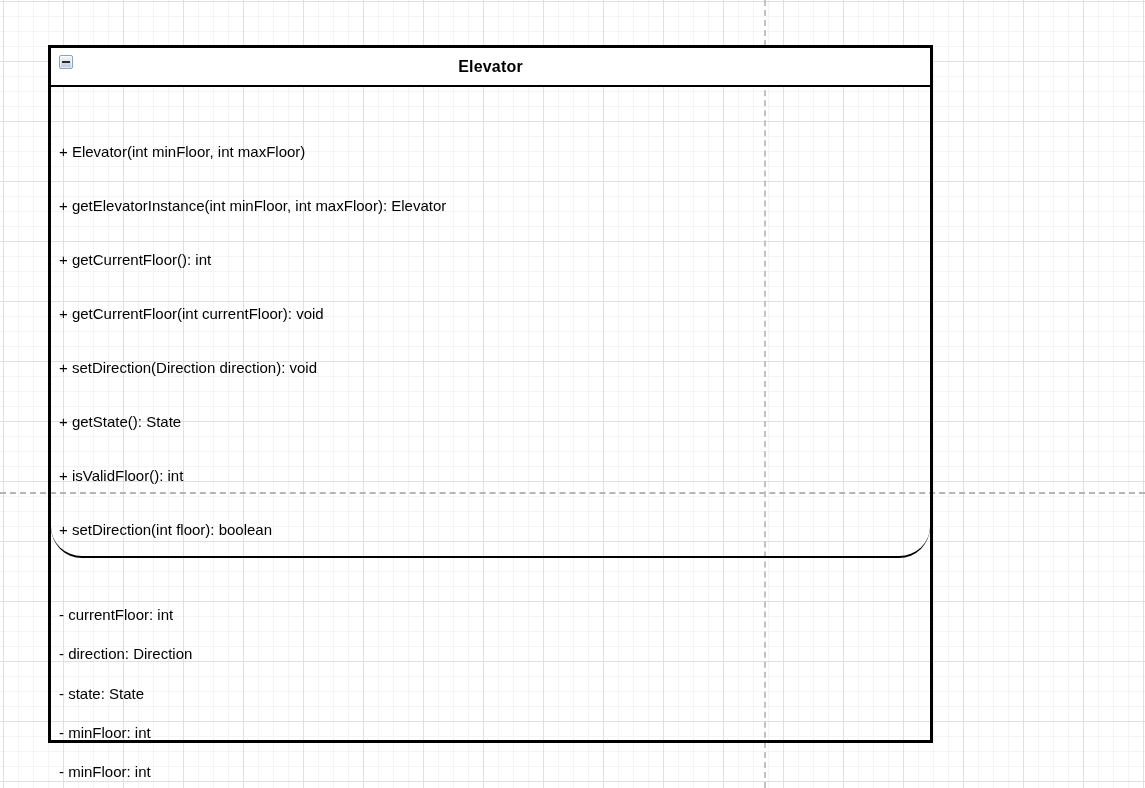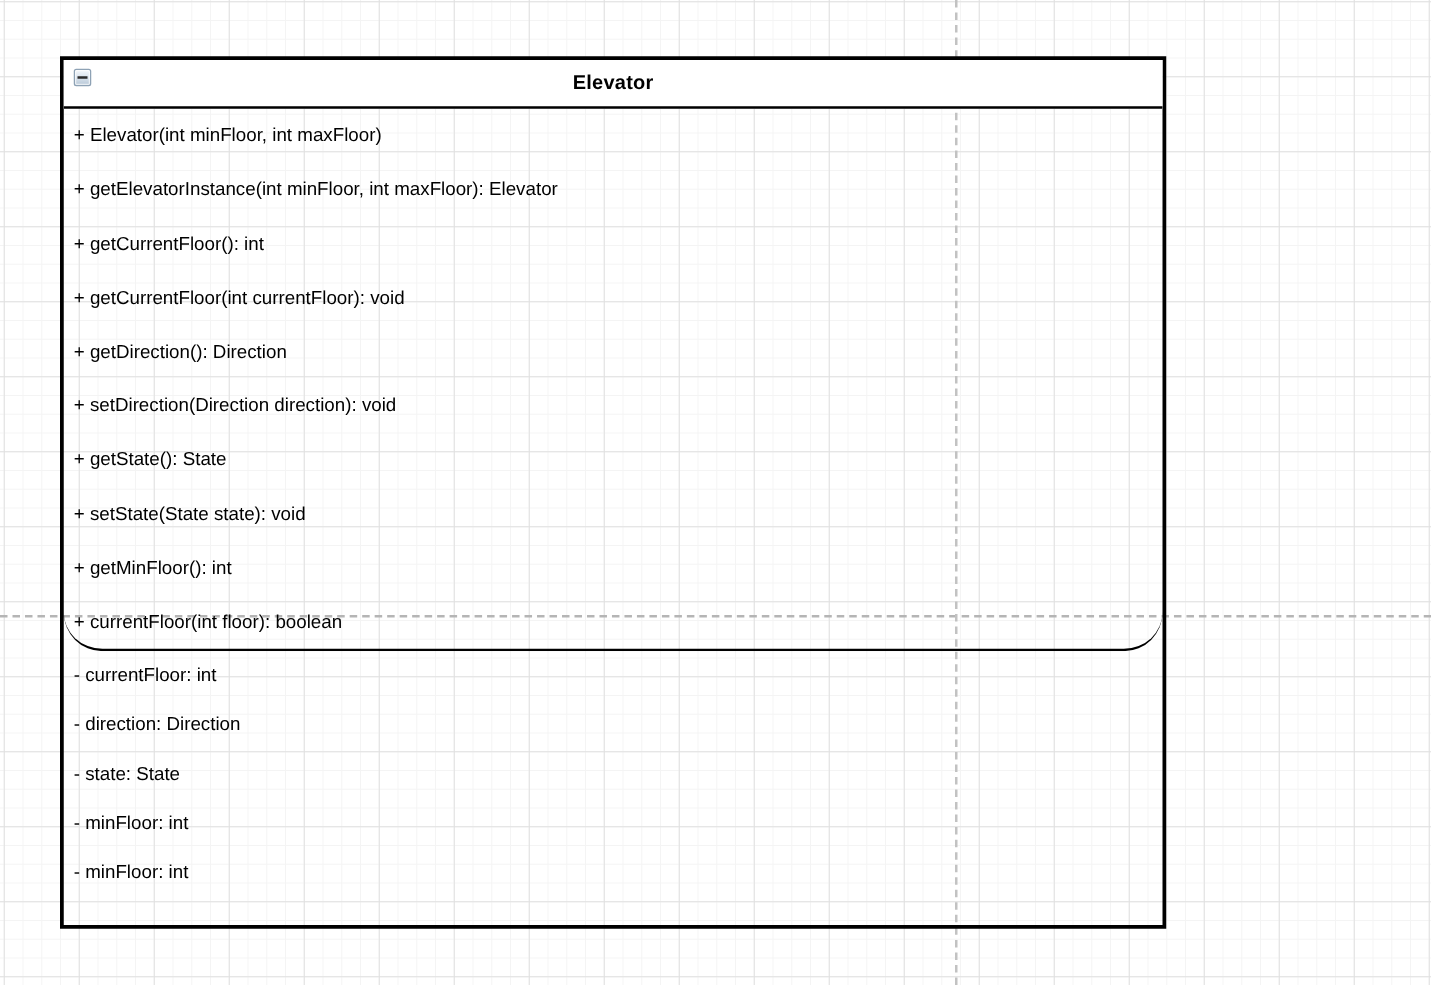--- a/index.html
+++ b/index.html
@@ -43,20 +43,21 @@
     left: 48px;
     top: 45px;
     width: 885px;
     height: 698px;
     box-sizing: border-box;
     border: 3px solid #000000;
     z-index: 2;
     display: flex;
     flex-direction: column;
     color: #000000;
+    gap: 37px;
   }
   .class-title-bar {
     position: relative;
     height: 37px;
     flex: 0 0 37px;
     background: #ffffff;
     border-bottom: 2px solid #000000;
     display: flex;
     align-items: center;
     justify-content: center;
@@ -132,26 +133,24 @@
         <span class="minus-glyph"></span>
       </button>
       <span class="class-title">Elevator</span>
     </div>
 
     <div class="methods-section">
       <div class="member-row">+ Elevator(int minFloor, int maxFloor)</div>
       <div class="member-row">+ getElevatorInstance(int minFloor, int maxFloor): Elevator</div>
       <div class="member-row">+ getCurrentFloor(): int</div>
       <div class="member-row">+ getCurrentFloor(int currentFloor): void</div>
-      <div class="member-row">+ getDirection(): Direction</div>
       <div class="member-row">+ setDirection(Direction direction): void</div>
       <div class="member-row">+ getState(): State</div>
-      <div class="member-row">+ setState(State state): void</div>
-      <div class="member-row">+ getMinFloor(): int</div>
-      <div class="member-row">+ currentFloor(int floor): boolean</div>
+      <div class="member-row">+ isValidFloor(): int</div>
+      <div class="member-row">+ setDirection(int floor): boolean</div>
     </div>
 
     <div class="attributes-section">
       <div class="member-row">- currentFloor: int</div>
       <div class="member-row">- direction: Direction</div>
       <div class="member-row">- state: State</div>
       <div class="member-row">- minFloor: int</div>
       <div class="member-row">- minFloor: int</div>
     </div>
 

